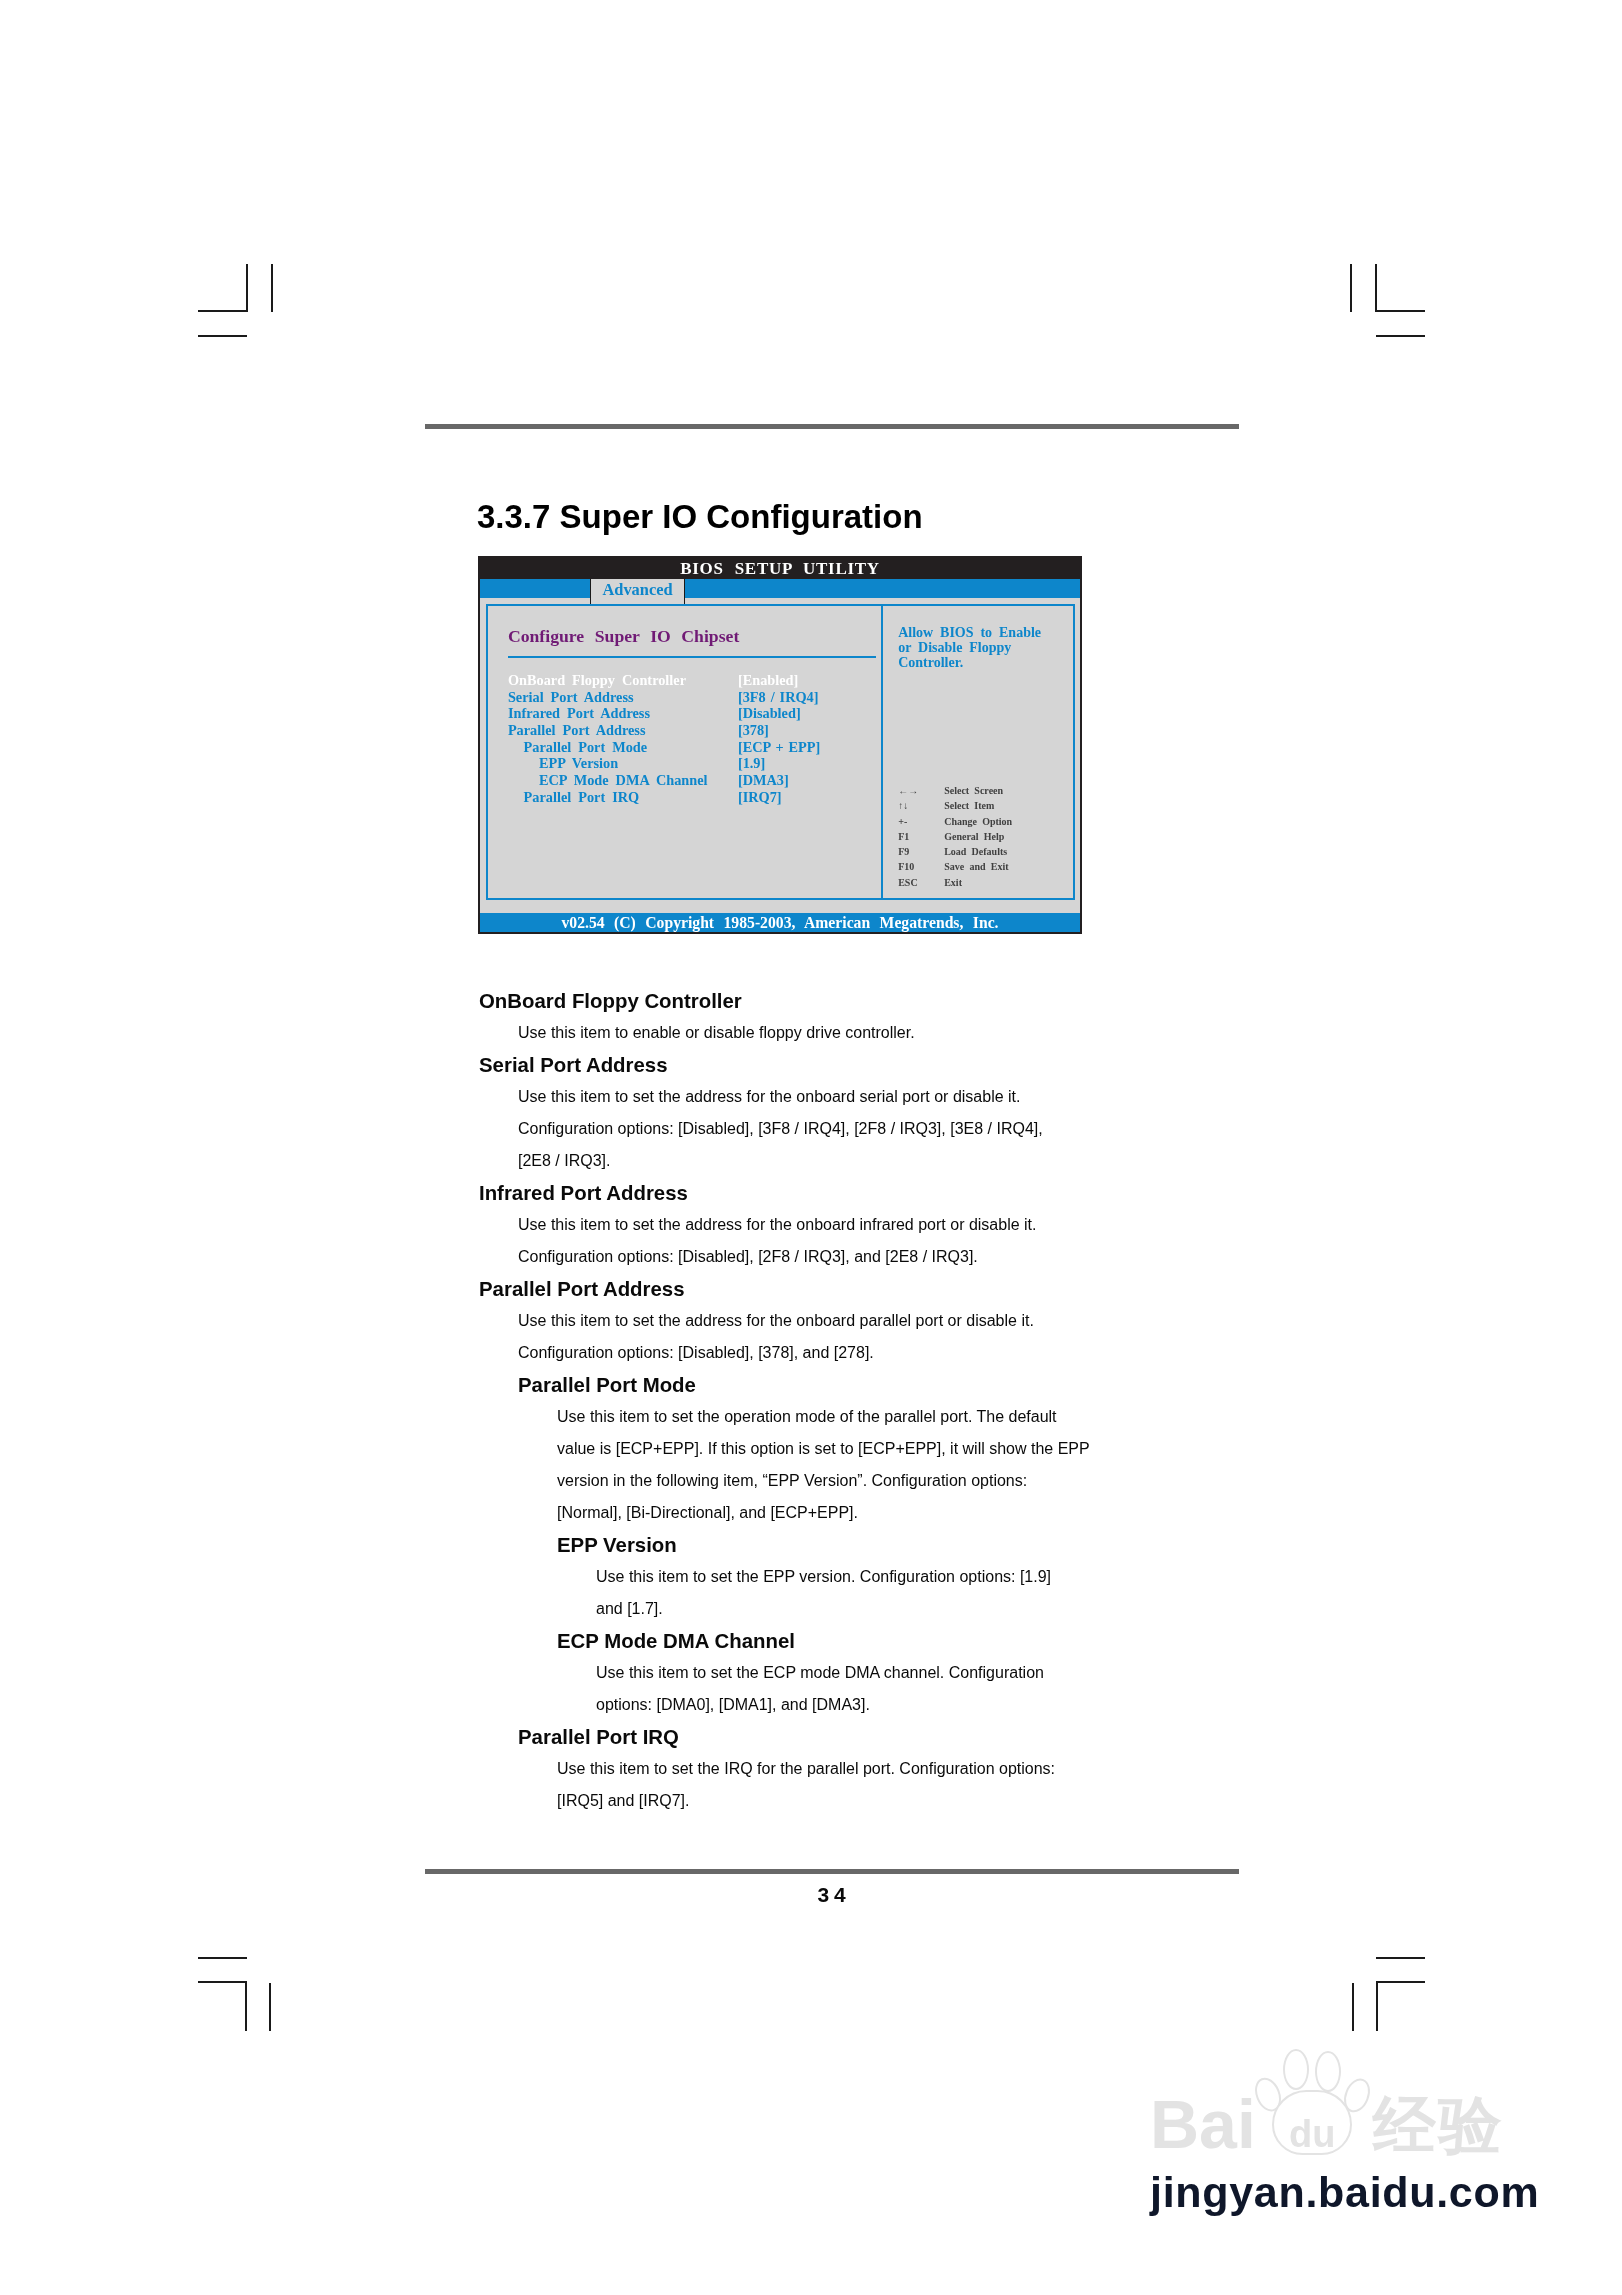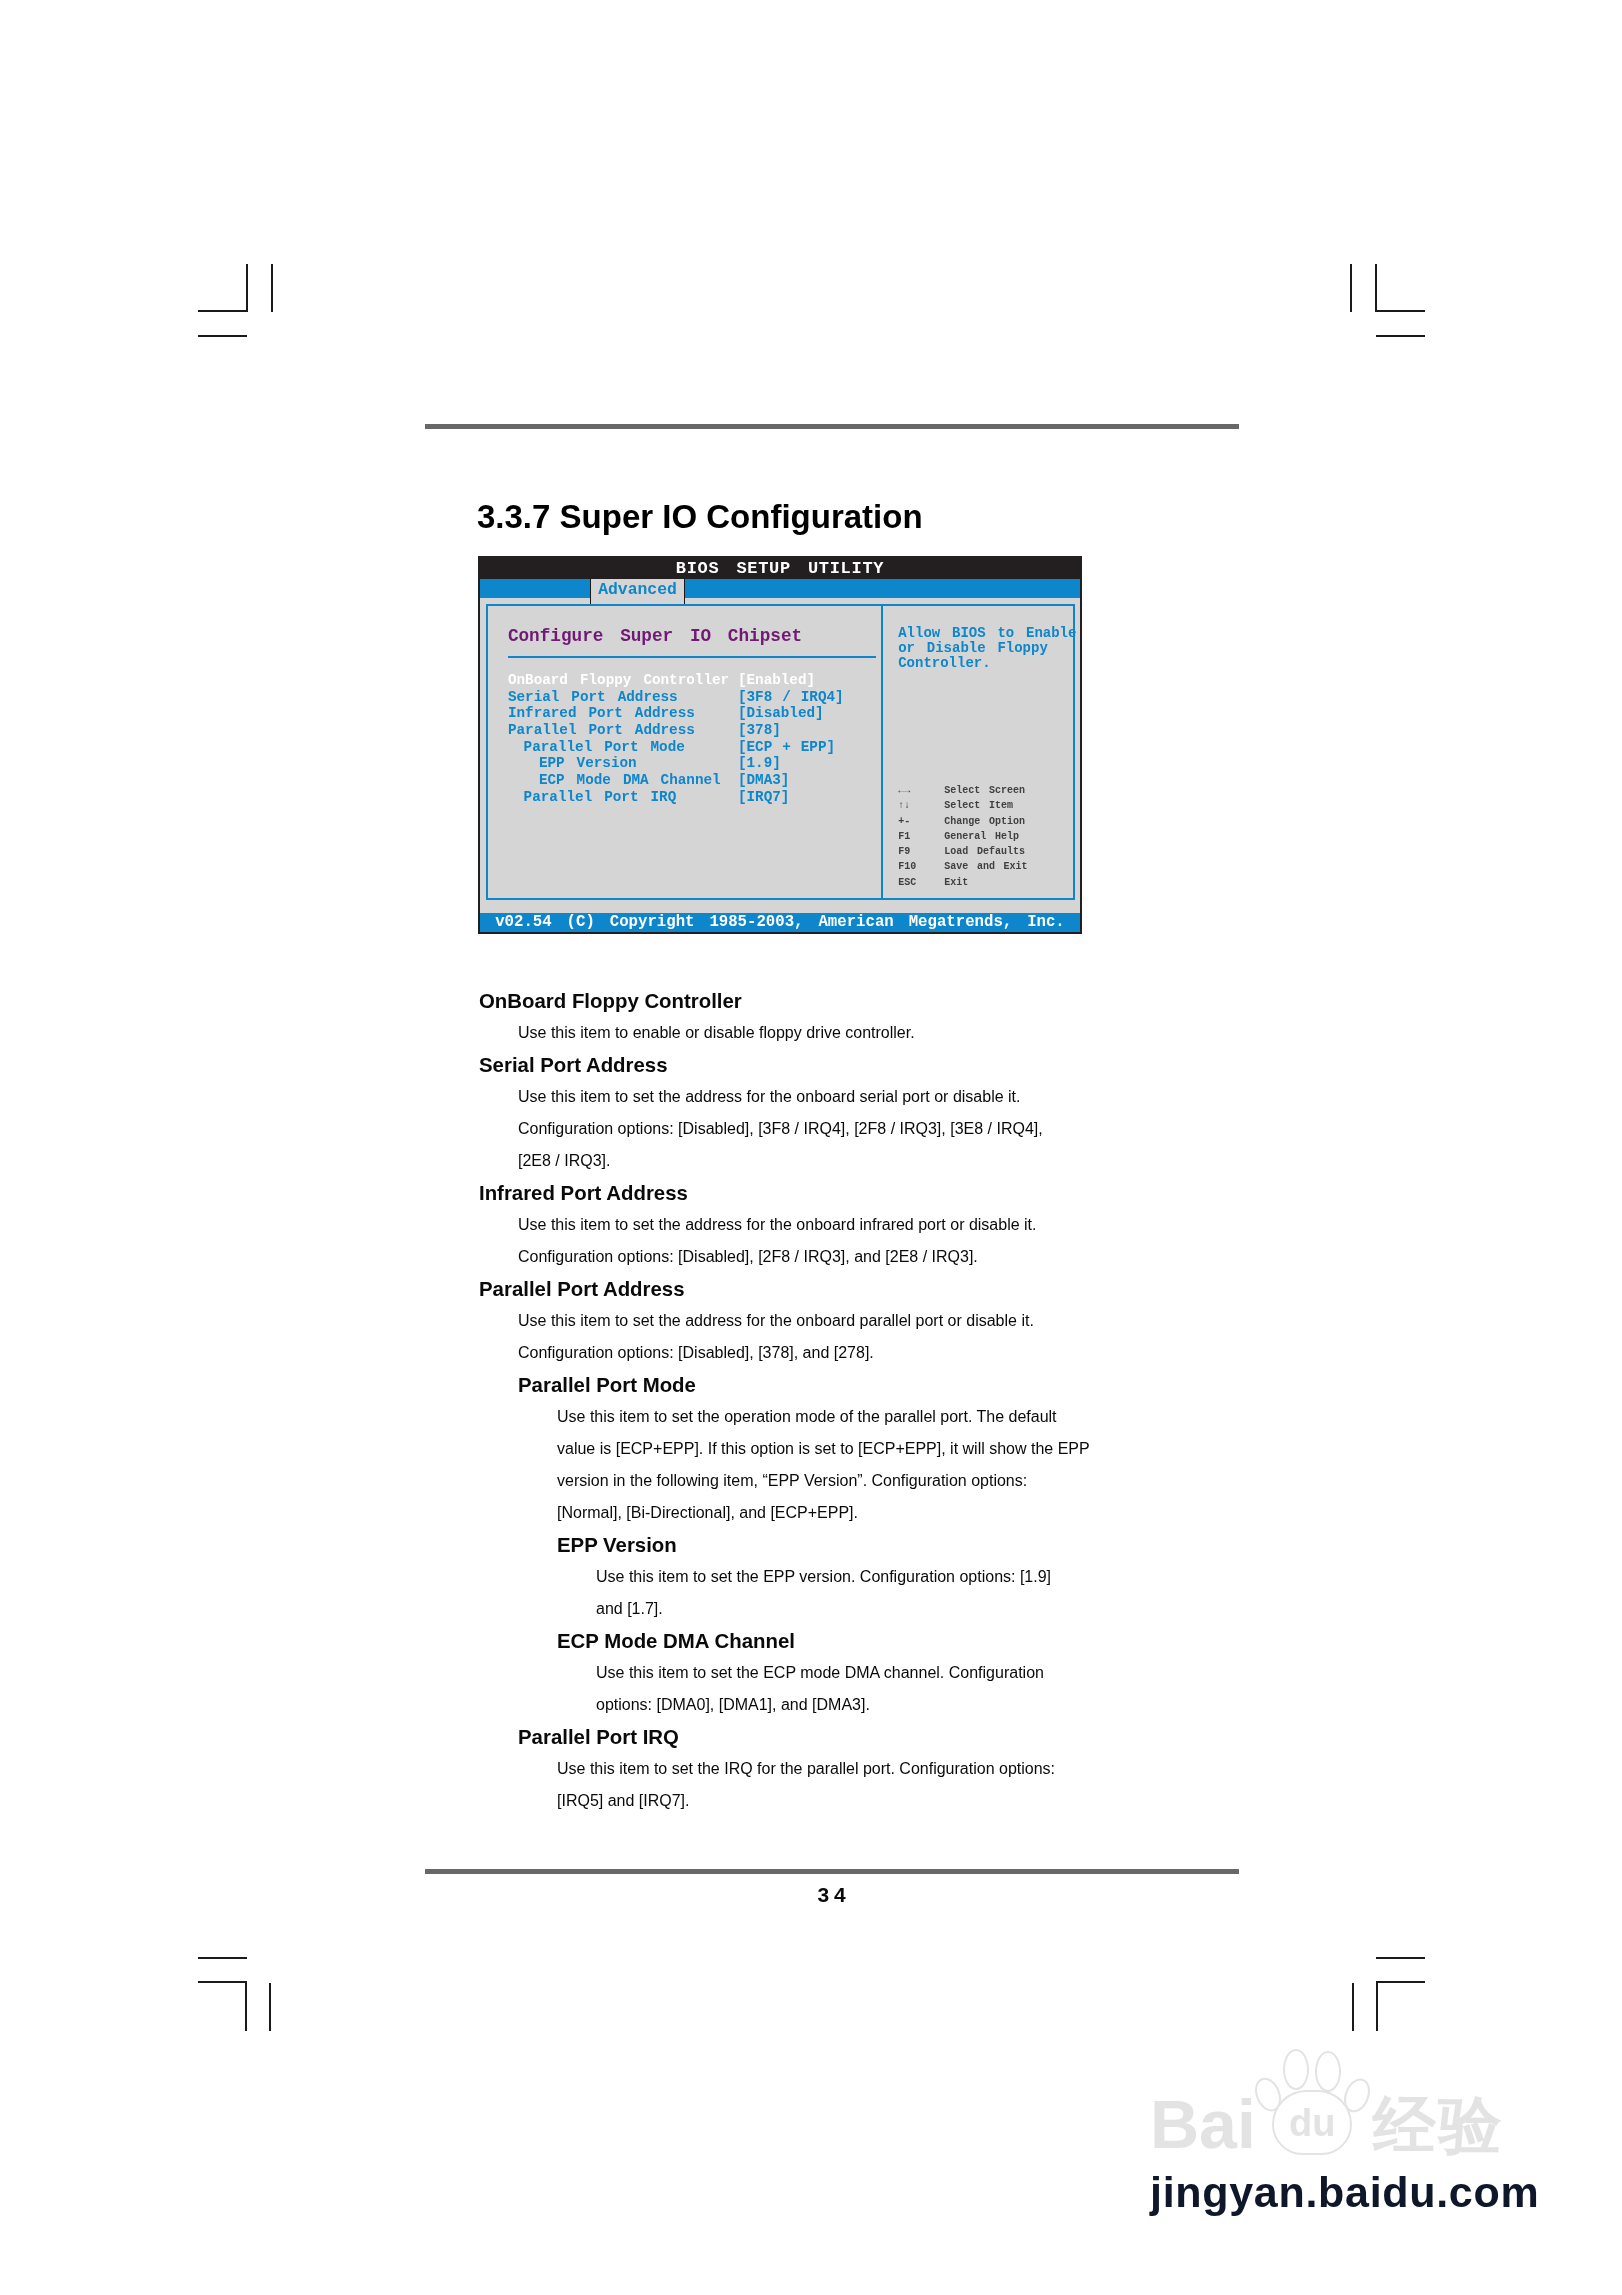--- a/index.html
+++ b/index.html
@@ -15,21 +15,21 @@
   .rule-bottom{top:1869px;}
   
   .sec-title{
     position:absolute;left:477px;top:498px;margin:0;
     font-size:33px;font-weight:bold;letter-spacing:0px;color:#000;
   }
   
   .bios{
     position:absolute;left:478px;top:556px;width:604px;height:378px;
     border:2px solid #231f20;background:#d5d5d5;box-sizing:border-box;
-    font-family:Liberation Mono, monospace;
+    font-family:Liberation Serif, serif;
   }
   .bios-titlebar{
     height:21px;background:#231f20;color:#fff;text-align:center;
     font-weight:bold;font-size:17px;line-height:21px;letter-spacing:0.7px;word-spacing:6.1px;
   }
   .bios-tabbar{position:relative;height:19px;background:#0d86cb;}
   .bios-tab{
     position:absolute;left:110px;top:0;width:95px;height:24.5px;z-index:2;
     background:#d5d5d5;border-left:1.4px solid #1a1a1a;border-right:1.4px solid #1a1a1a;
     box-sizing:border-box;color:#0d86cb;font-weight:bold;font-size:16.4px;
@@ -87,21 +87,21 @@
   .wm-bai{font-size:68px;font-weight:bold;line-height:1;}
   .wm-paw{position:relative;width:117px;height:110px;display:inline-block;}
   .wm-paw .toe{position:absolute;background:#fff;border:2.7px solid #e3e3e3;border-radius:50%;}
   .wm-paw .t1{left:0;top:29px;width:20.4px;height:31px;transform:rotate(-22deg);}
   .wm-paw .t2{left:27px;top:1.4px;width:22px;height:37px;}
   .wm-paw .t3{left:59px;top:2.7px;width:22px;height:37px;}
   .wm-paw .t4{left:89px;top:30px;width:20.4px;height:31px;transform:rotate(22deg);}
   .wm-paw .palm{
     position:absolute;left:16.4px;top:42px;width:80px;height:65px;background:#fff;
     border:2.7px solid #e3e3e3;border-radius:35px 35px 31px 31px;
-    display:flex;align-items:center;justify-content:center;box-sizing:border-box;
+    display:flex;align-items:flex-end;justify-content:center;box-sizing:border-box;
   }
   .wm-du{font-size:38px;font-weight:bold;line-height:1;}
   .wm-cn{font-size:63px;font-weight:bold;line-height:1.05;letter-spacing:2.7px;}
   .wm-url{font-size:43px;font-weight:bold;margin-top:9.5px;letter-spacing:0.7px;color:#0f172a;}
 </style>
 </head>
 <body>
 
 <div class="crop" style="left:246px;top:264px;width:2px;height:48px;"></div>
 <div class="crop" style="left:271px;top:264px;width:2px;height:48px;"></div>

